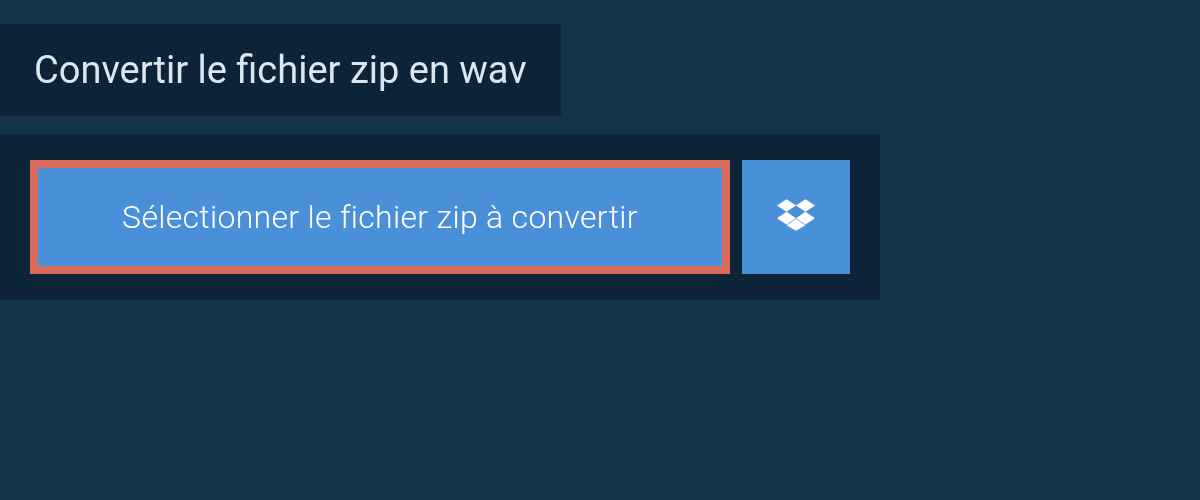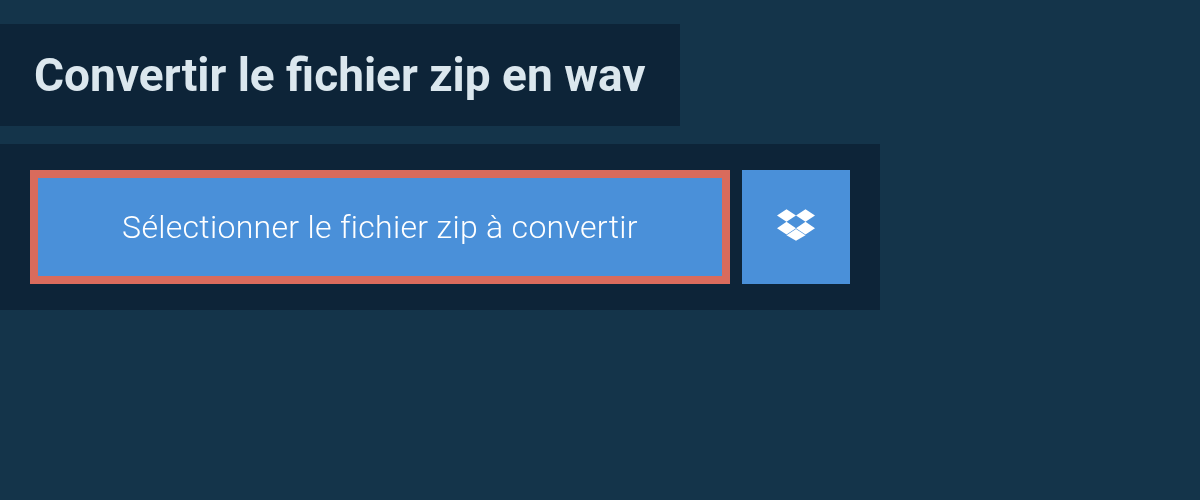--- a/index.html
+++ b/index.html
@@ -10,22 +10,22 @@
     body {
       width: 1200px;
       height: 500px;
       background: #14344a;
       font-family: -apple-system, BlinkMacSystemFont, "Segoe UI", Roboto, Helvetica, Arial, sans-serif;
       overflow: hidden;
     }
     .title-tab {
       background: #0d2438;
       color: #dbe7ee;
-      font-size: 46px;
-      font-weight: 700;
+      font-size: 38px;
+      font-weight: 400;
       padding: 24px 34px;
       display: inline-block;
       margin-top: 24px;
       margin-left: 0;
     }
     .panel {
       background: #0d2438;
       margin-top: 18px;
       padding: 26px 30px;
       display: flex;

